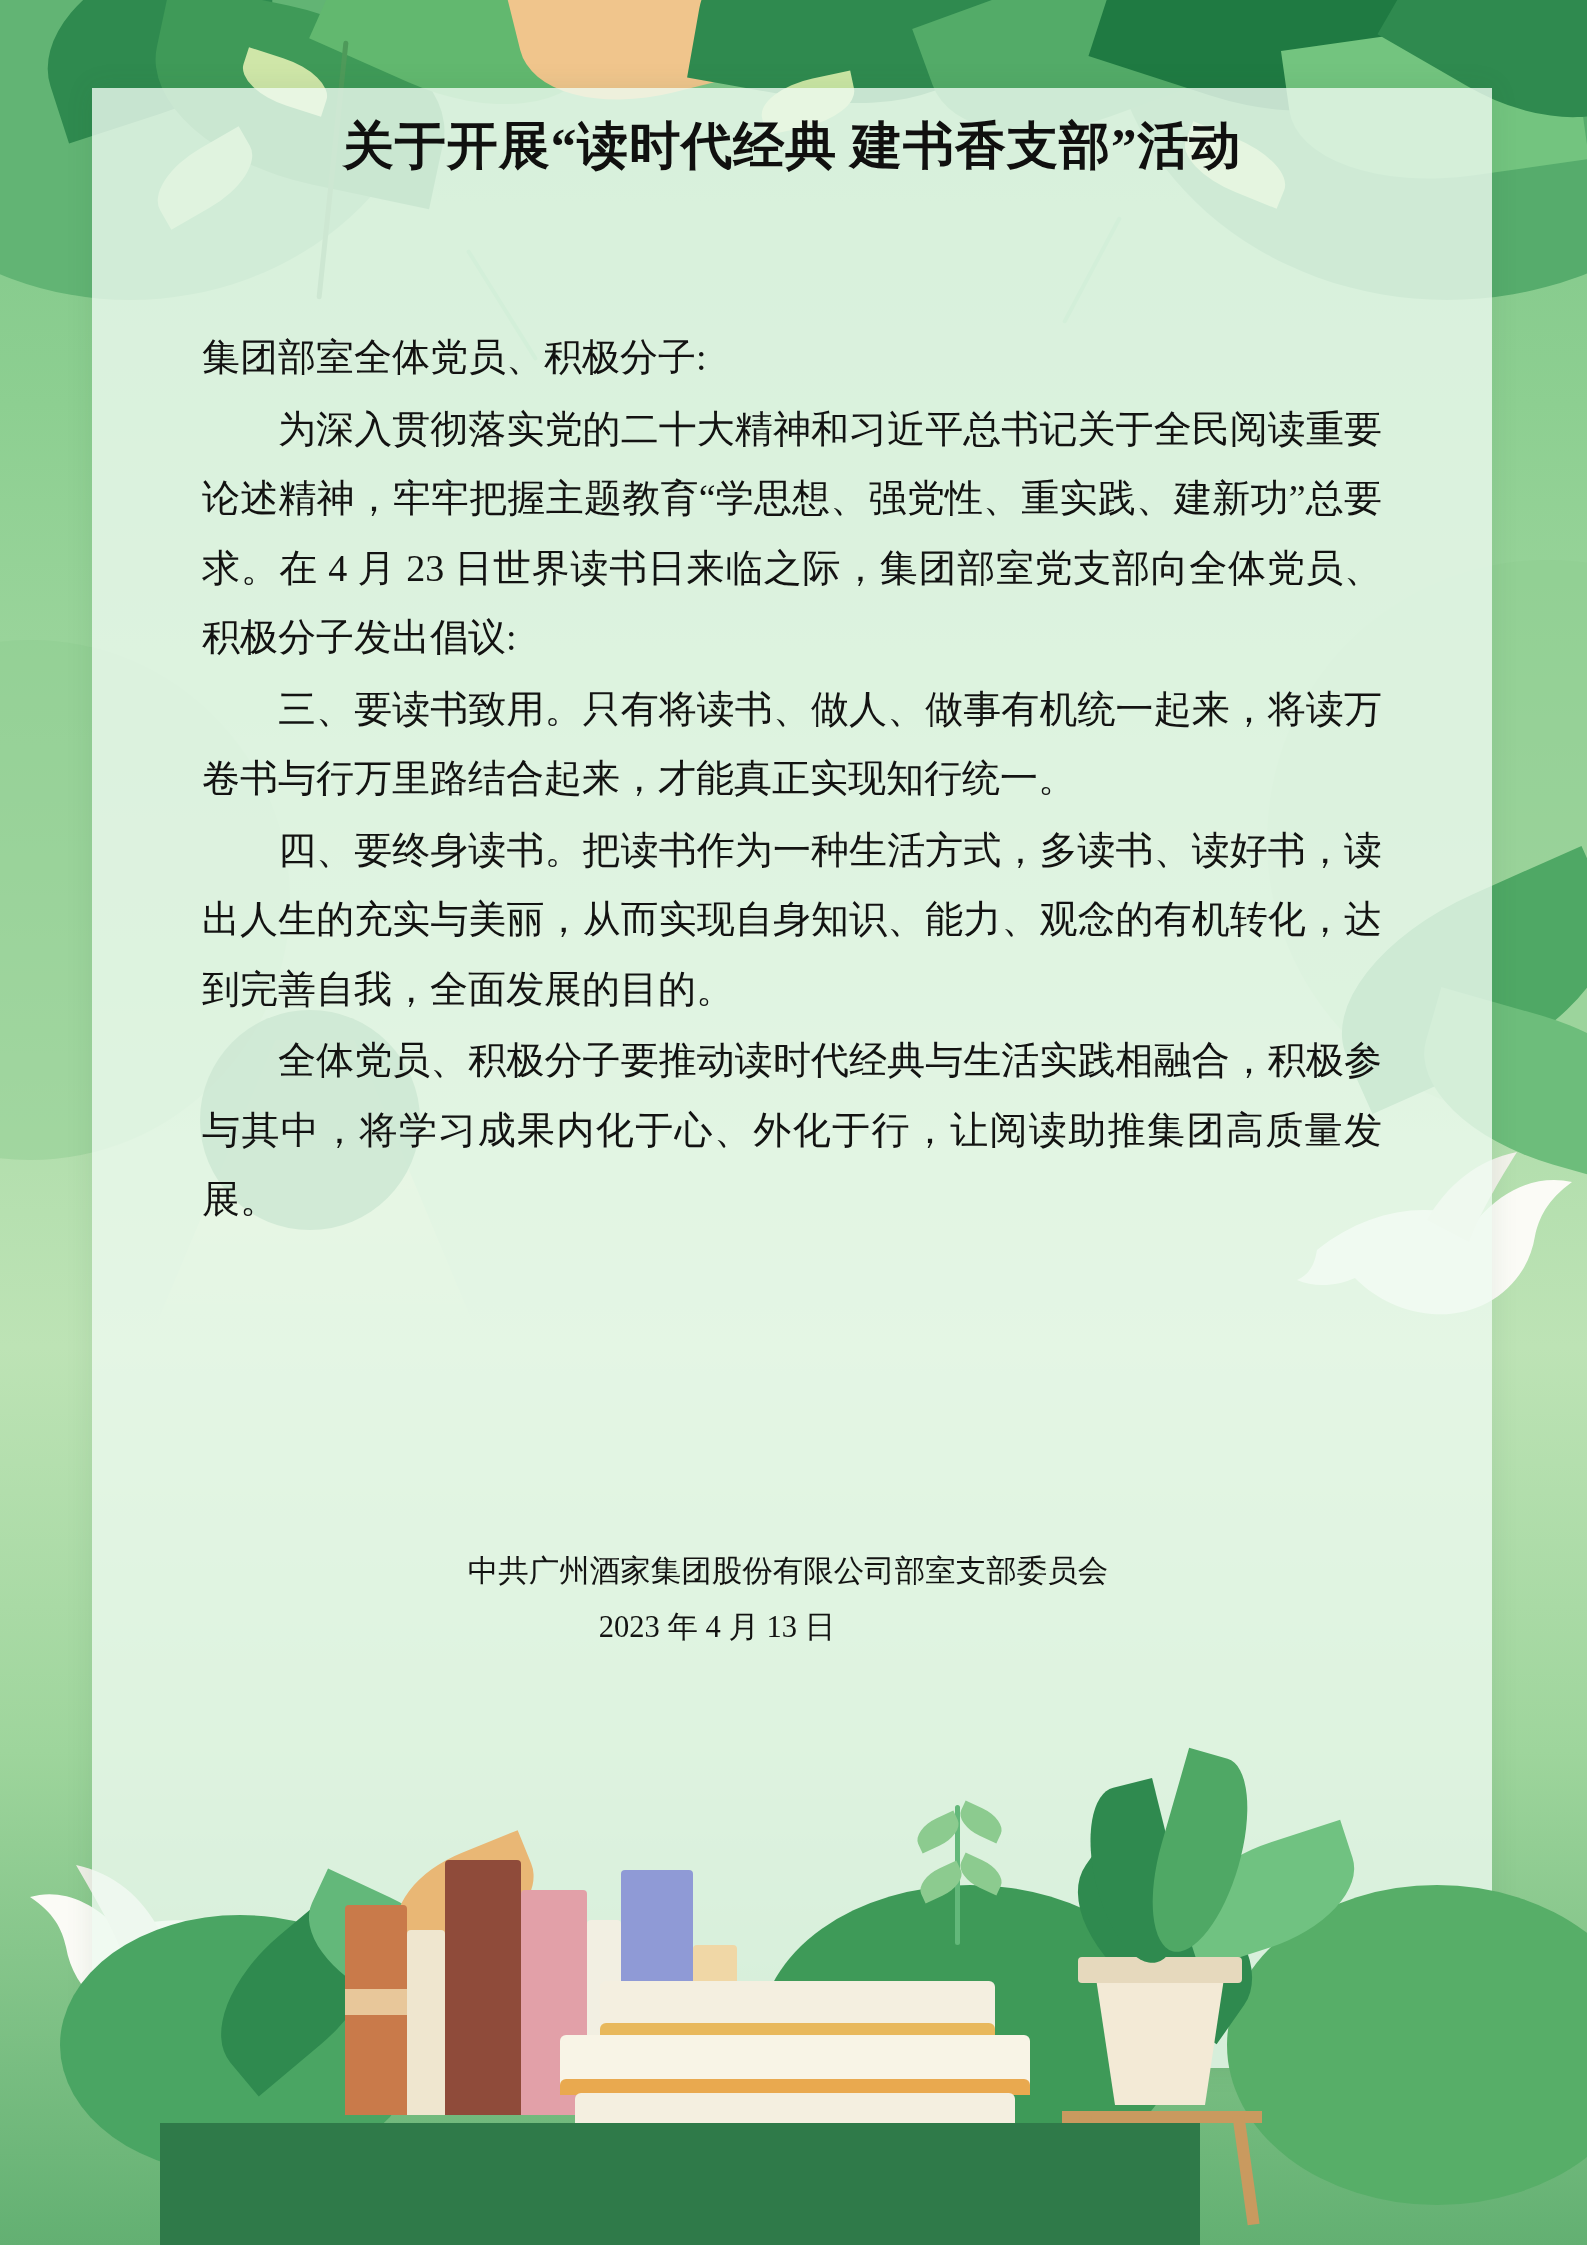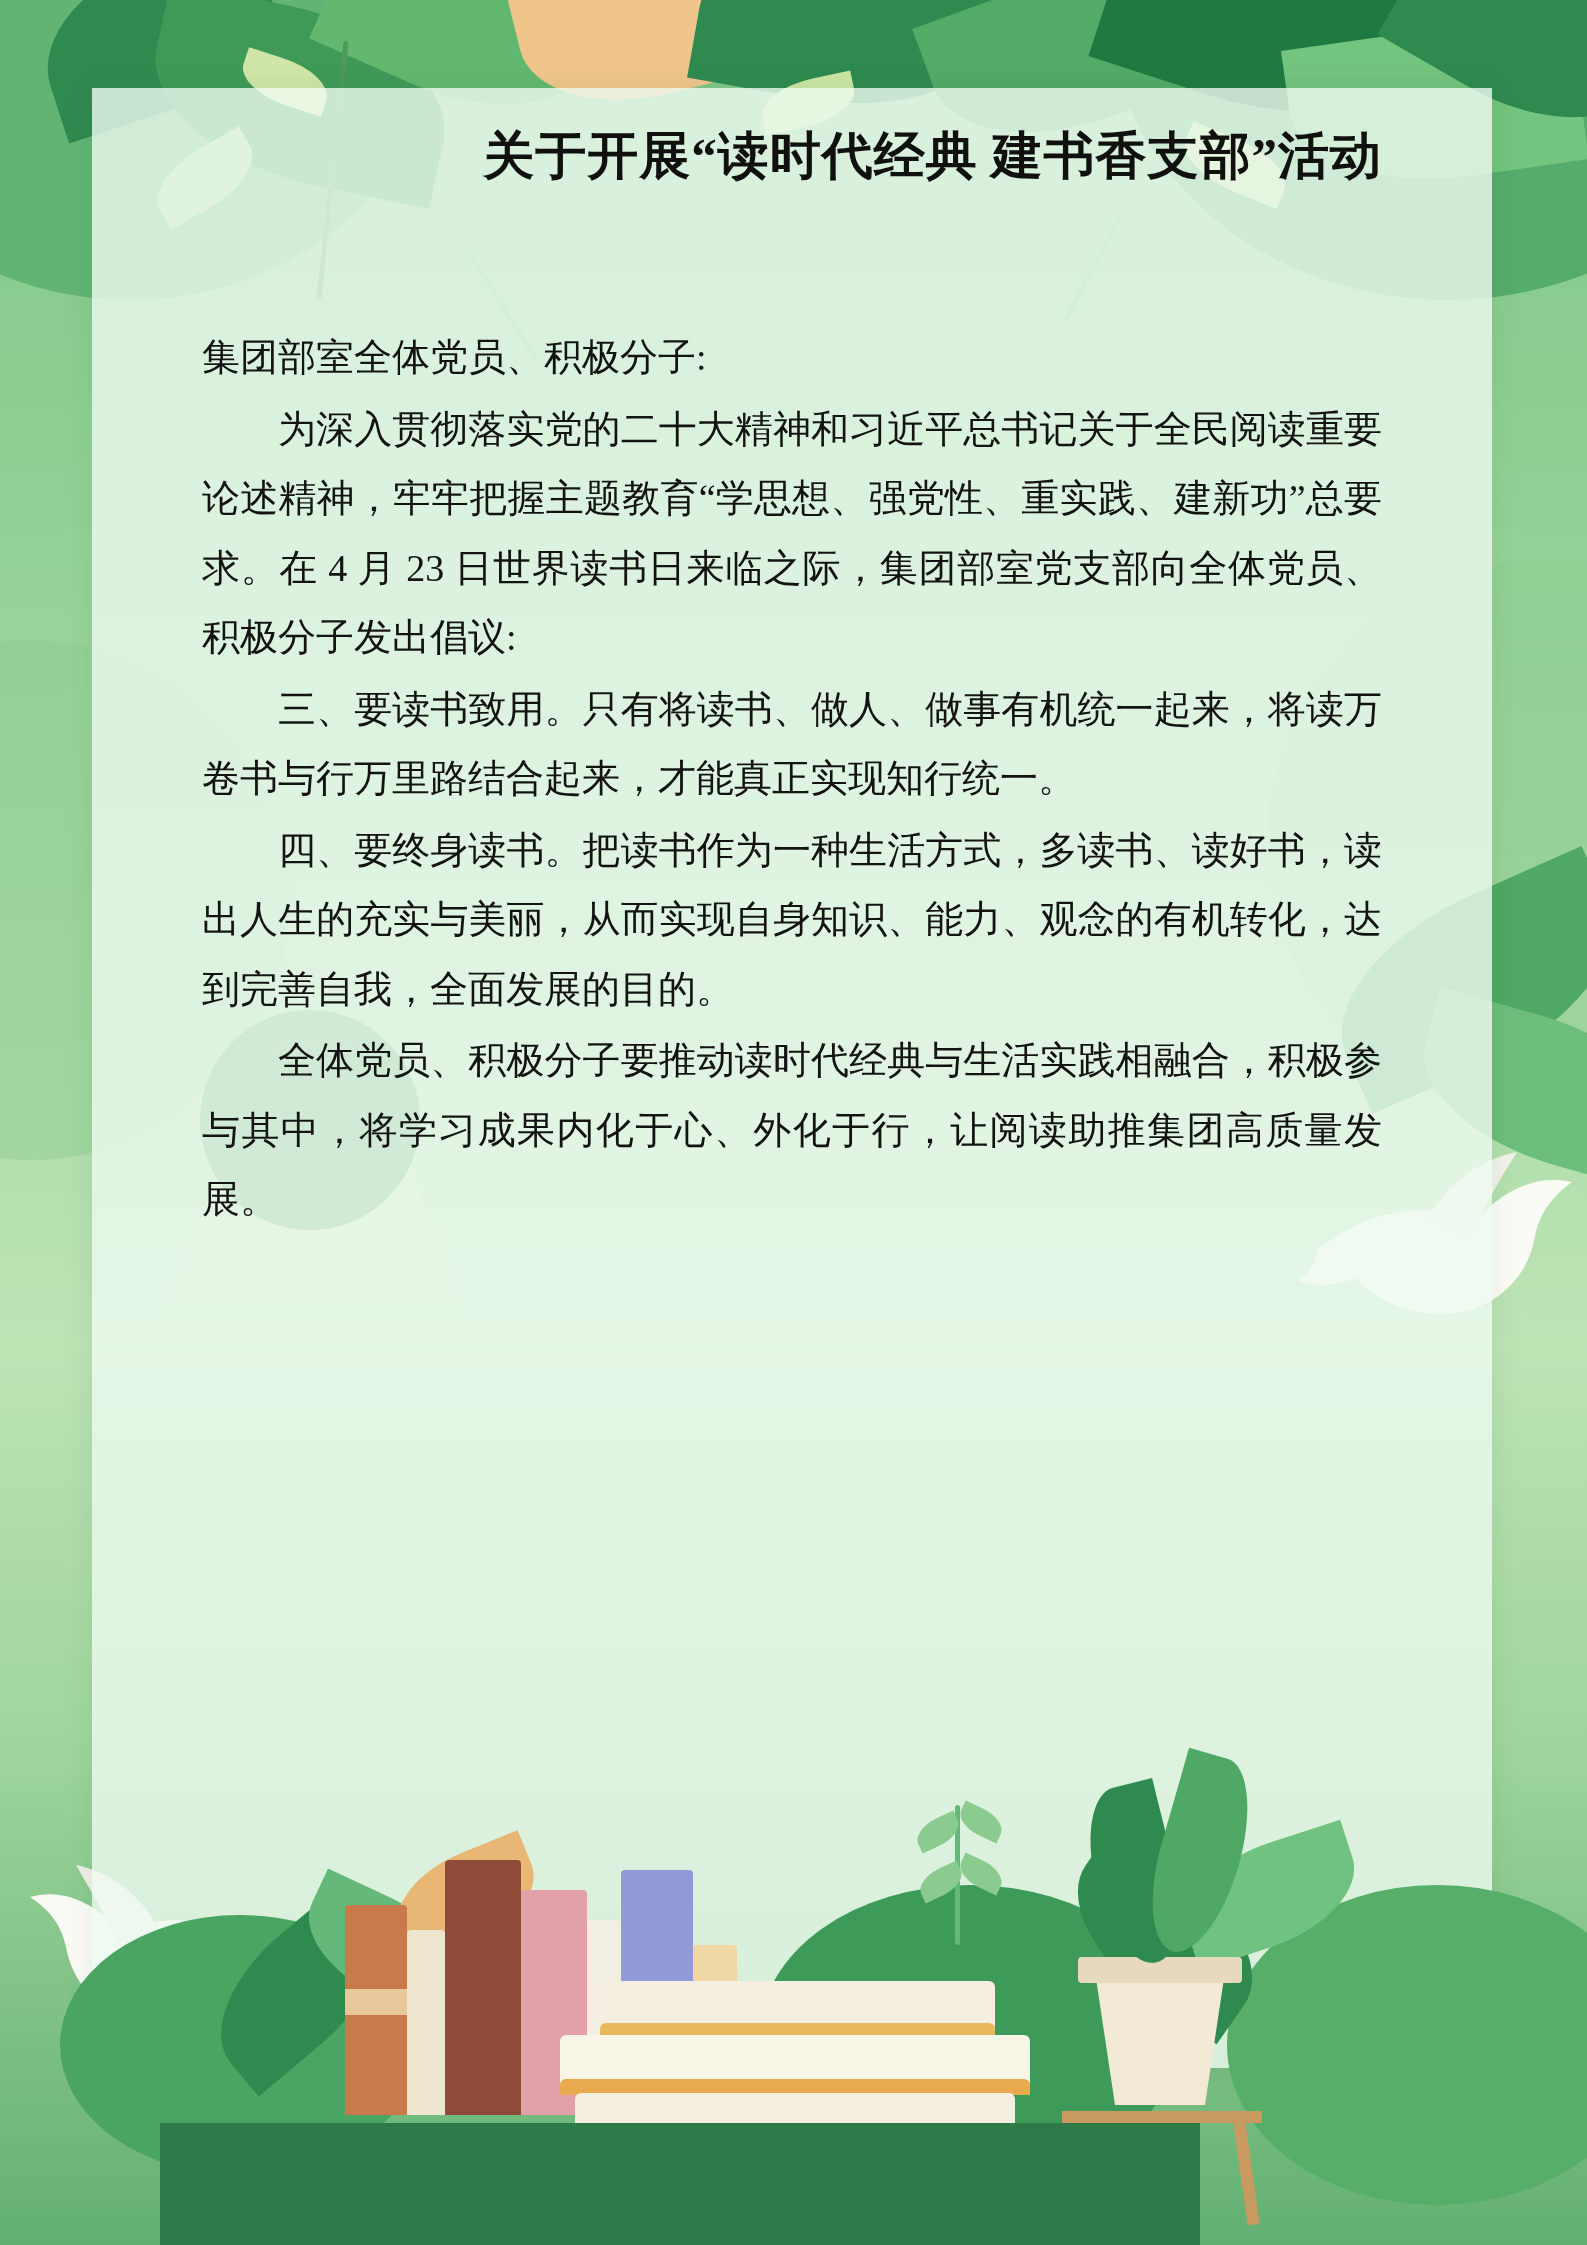--- a/index.html
+++ b/index.html
@@ -52,24 +52,24 @@
   .content {
     position: absolute;
     left: 92px;
     top: 88px;
     width: 1400px;
     height: 1980px;
     padding: 0;
   }
   .title {
     position: absolute;
-    top: 36px;
+    top: 26px;
     left: 110px;
     width: 1180px;
-    text-align: right;
+    text-align: center;
     font-size: 51px;
     font-weight: bold;
     line-height: 1.28;
     color: #10100f;
     letter-spacing: 1px;
     font-family: "Liberation Serif", "DejaVu Serif", serif;
   }
   .body-text {
     position: absolute;
     top: 235px;
@@ -187,20 +187,24 @@
     </div>
 
     <div class="body-text">
       <p>集团部室全体党员、积极分子:</p>
       <p class="indent">为深入贯彻落实党的二十大精神和习近平总书记关于全民阅读重要论述精神，牢牢把握主题教育“学思想、强党性、重实践、建新功”总要求。在 4 月 23 日世界读书日来临之际，集团部室党支部向全体党员、积极分子发出倡议:</p>
       <p class="indent">三、要读书致用。只有将读书、做人、做事有机统一起来，将读万卷书与行万里路结合起来，才能真正实现知行统一。</p>
       <p class="indent">四、要终身读书。把读书作为一种生活方式，多读书、读好书，读出人生的充实与美丽，从而实现自身知识、能力、观念的有机转化，达到完善自我，全面发展的目的。</p>
       <p class="indent">全体党员、积极分子要推动读时代经典与生活实践相融合，积极参与其中，将学习成果内化于心、外化于行，让阅读助推集团高质量发展。</p>
     </div>
 
+    <div class="signature">
+      <span class="sig-line sig-org">中共广州酒家集团股份有限公司部室支部委员会</span>
+      <span class="sig-line sig-date">2023 年 4 月 13 日</span>
+    </div>
   </div>
 
   <div class="books">
 
     <div class="blob" style="left:60px; bottom:70px; width:360px; height:260px; background:#4aa563;"></div>
     <div class="blob" style="left:760px; bottom:60px; width:420px; height:300px; background:#3e9a58;"></div>
     <div class="blob" style="right:-60px; bottom:40px; width:420px; height:320px; background:#57ae68;"></div>
 
     <div class="leaf" style="left:200px; bottom:200px; width:200px; height:110px; background:#2f8a4f; transform:rotate(-40deg);"></div>
     <div class="leaf-r" style="left:300px; bottom:250px; width:170px; height:95px; background:#63b87a; transform:rotate(25deg);"></div>

